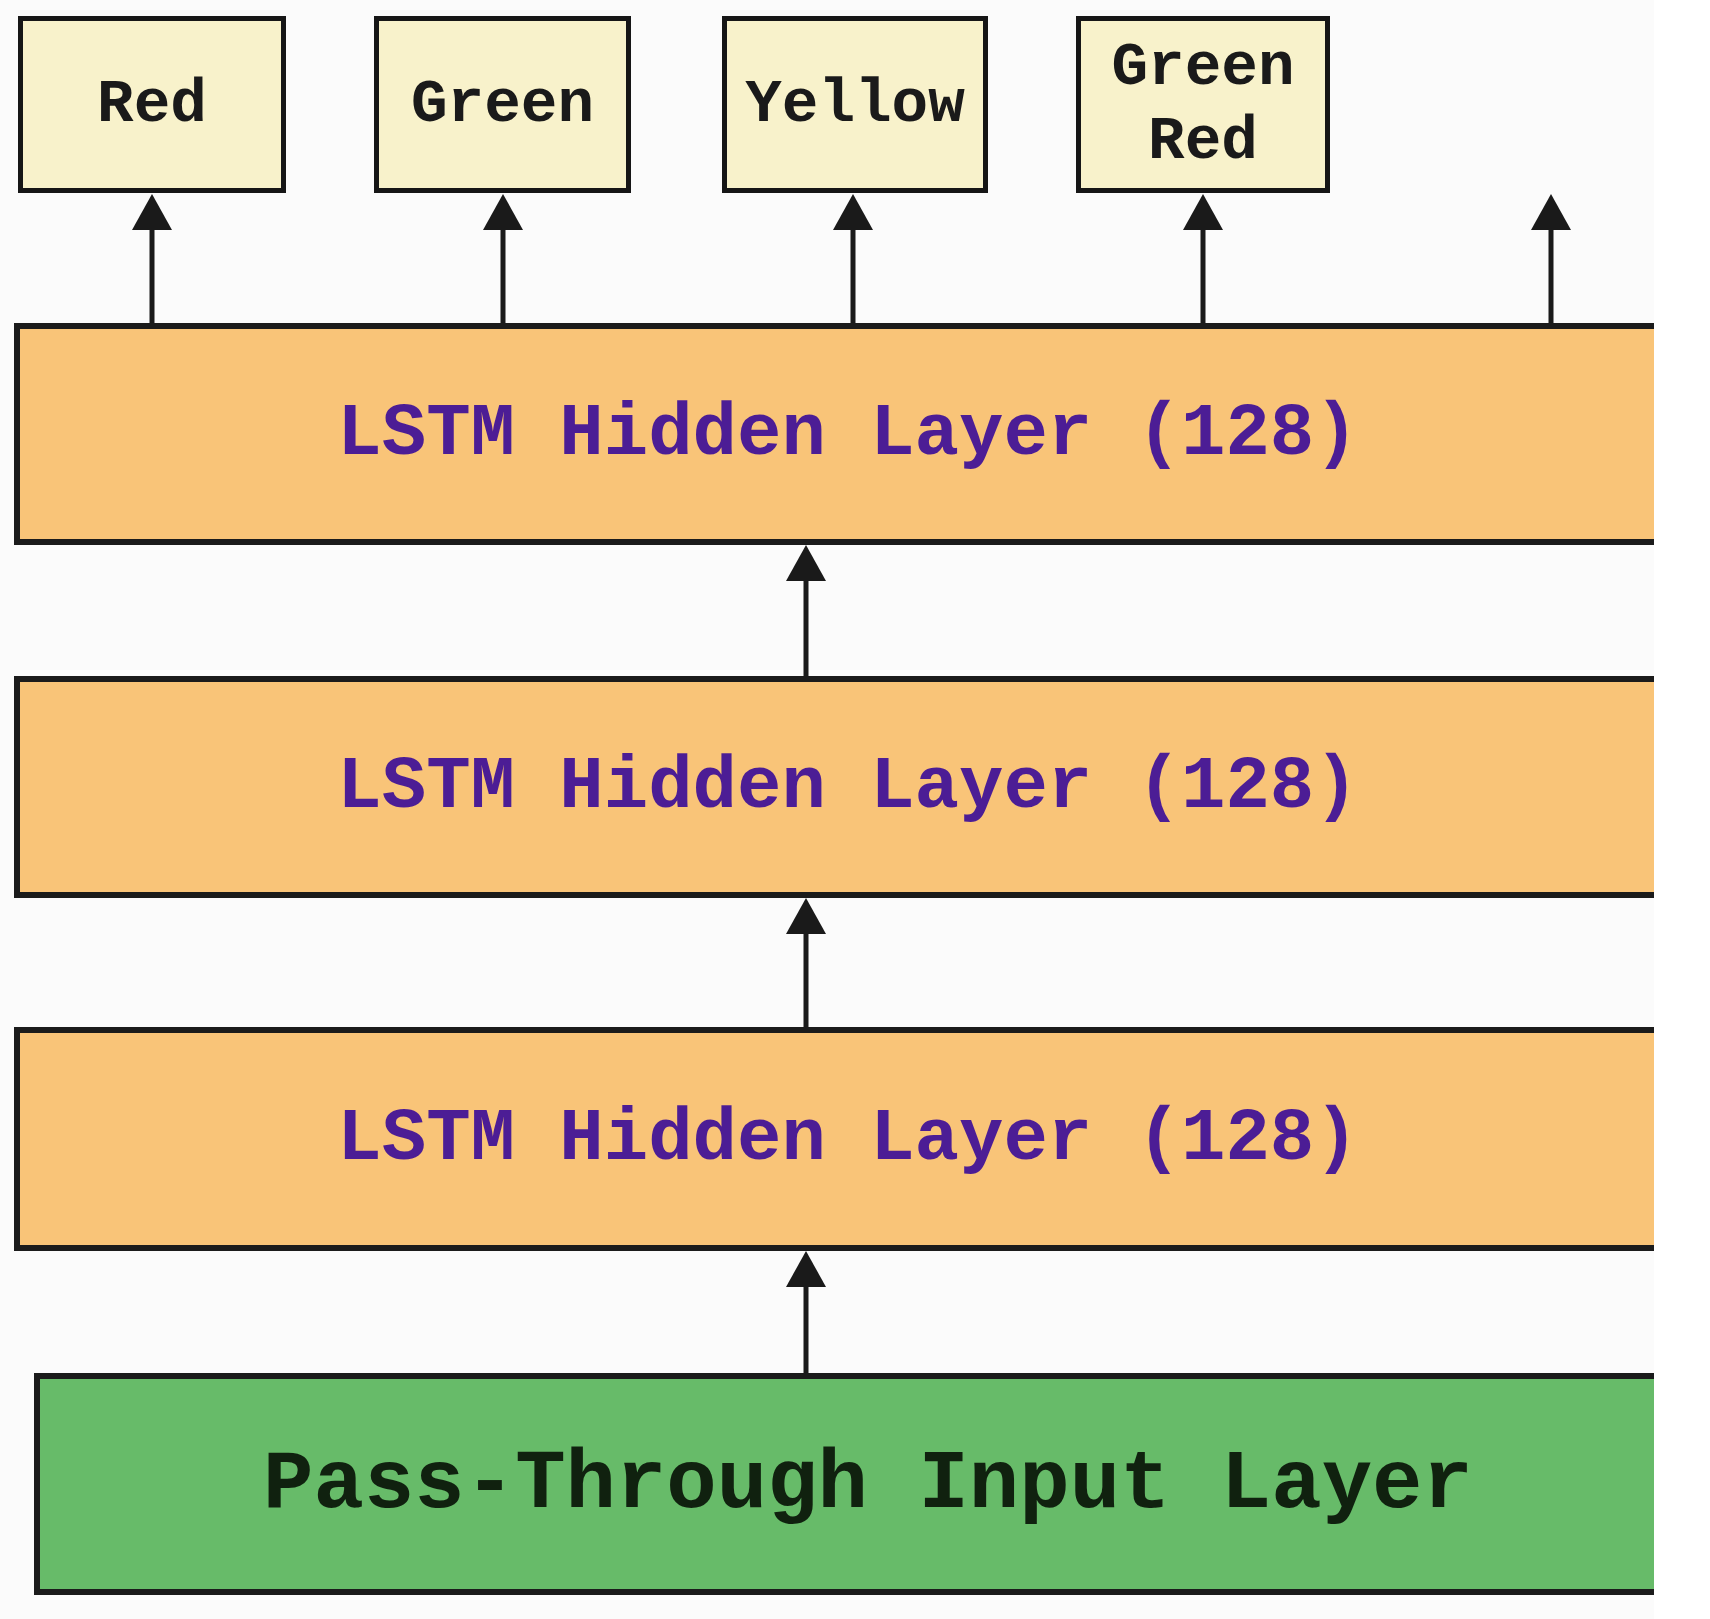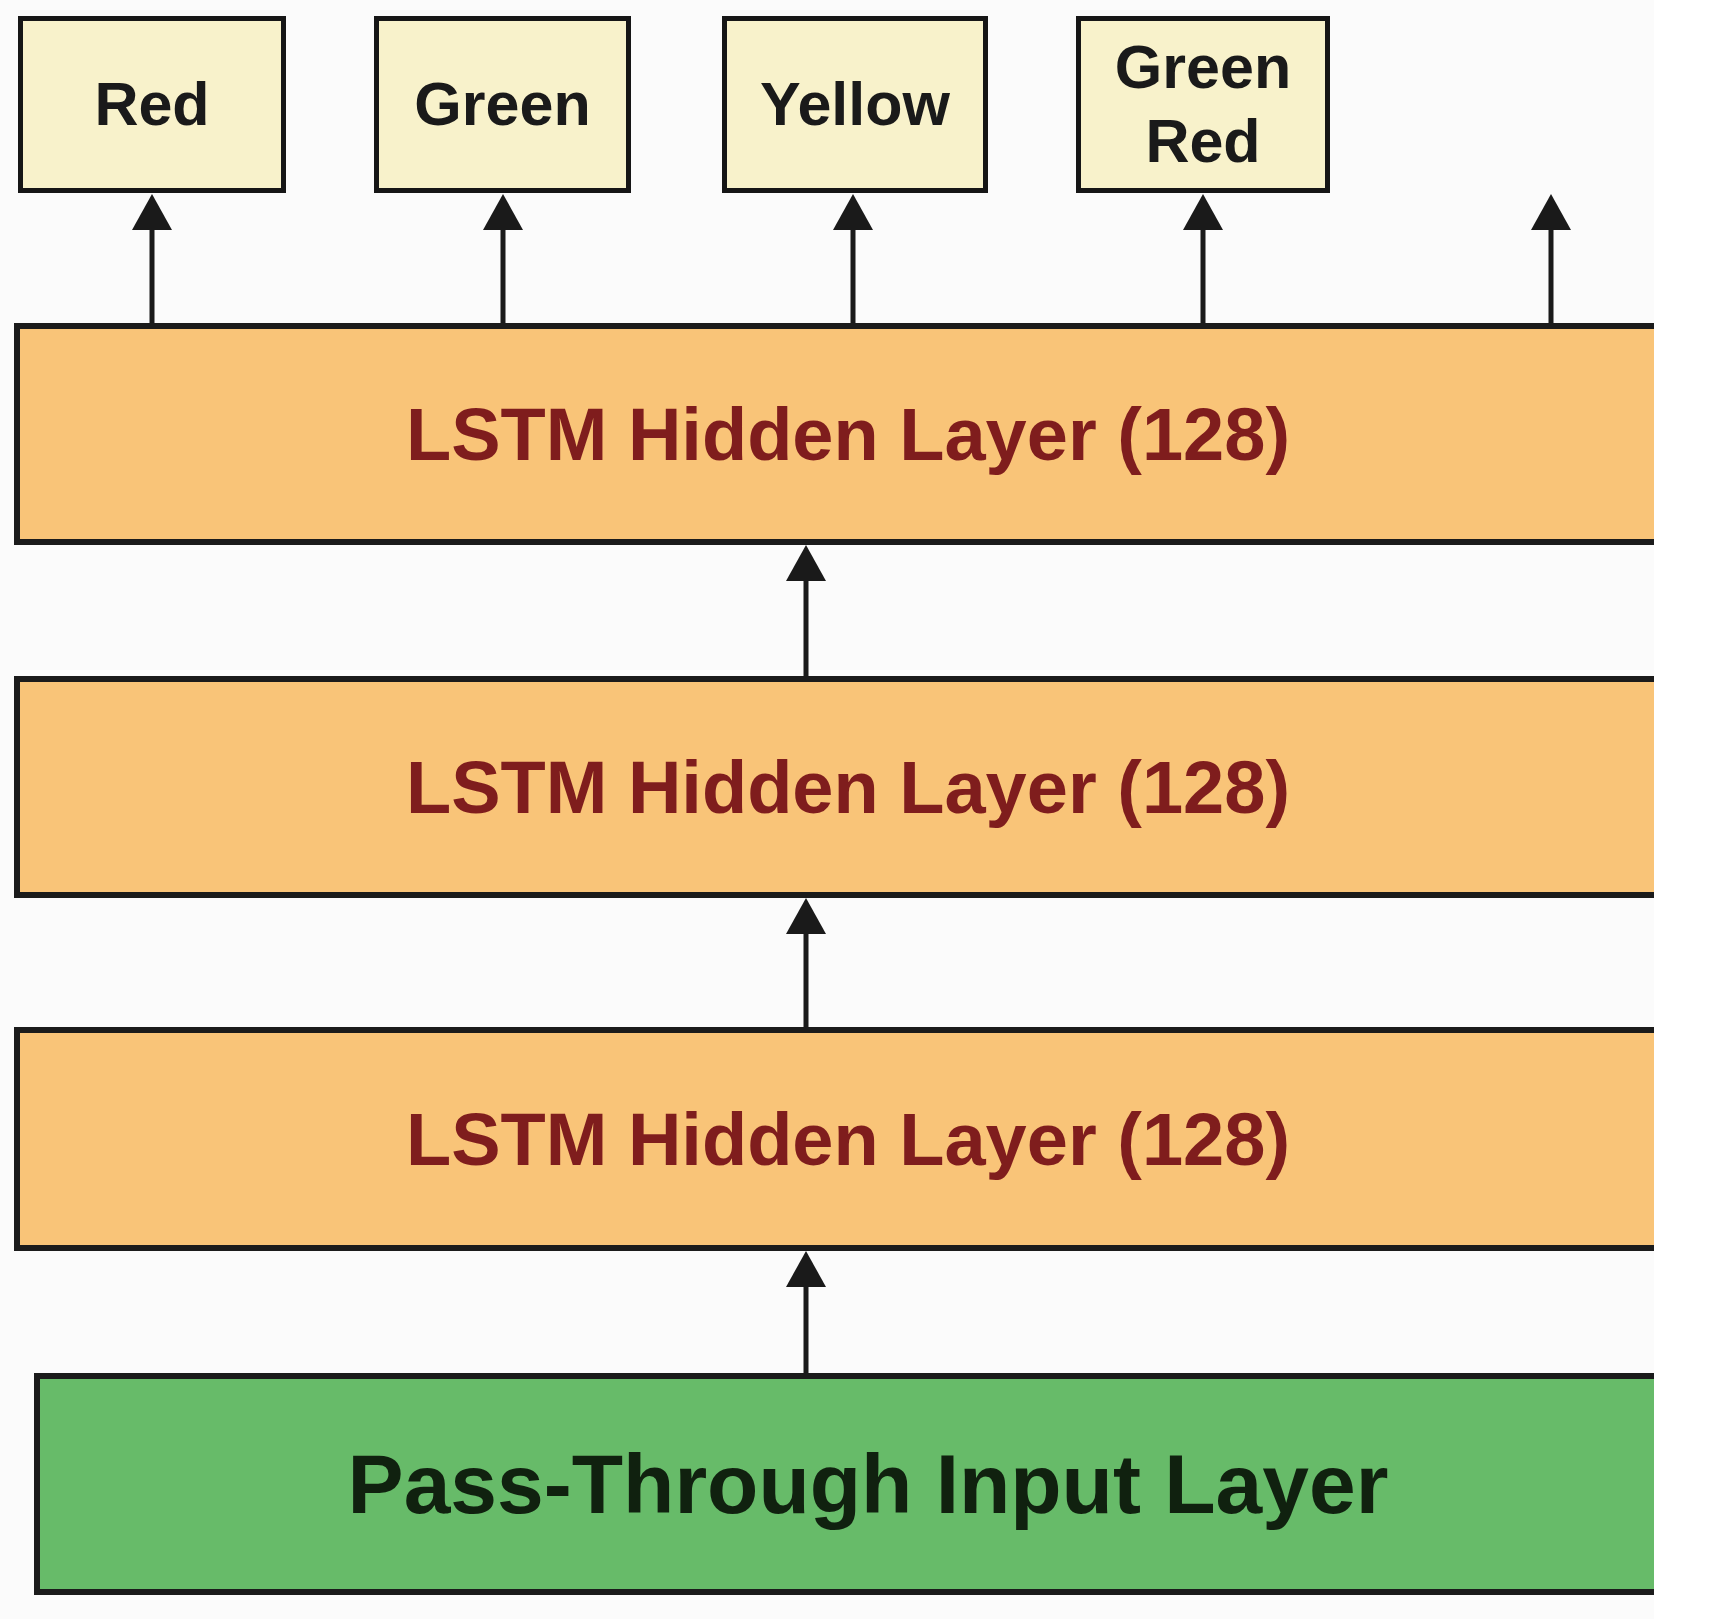--- a/index.html
+++ b/index.html
@@ -5,21 +5,21 @@
   html, body {
     margin: 0;
     padding: 0;
     background: #ffffff;
   }
   .canvas {
     position: relative;
     width: 1654px;
     height: 1619px;
     background: #fbfbfb;
-    font-family: Liberation Sans, sans-serif;
+    font-family: Liberation Mono, monospace;
     overflow: hidden;
   }
 
   
   .out-box {
     position: absolute;
     top: 16px;
     height: 177px;
     box-sizing: border-box;
     background: #f8f2cb;
@@ -40,21 +40,21 @@
     position: absolute;
     left: 14px;
     width: 1668px;
     box-sizing: border-box;
     border: 6px solid #1b1b1b;
     display: flex;
     align-items: center;
     justify-content: center;
     text-align: center;
     font-weight: 700;
-    color: #7f1d1d;
+    color: #4c1d95;
   }
   .layer.hidden-layer {
     background: #f9c478;
     font-size: 74px;
   }
   .layer.input-layer {
     background: #67bb69;
     font-size: 84px;
     color: #10210f;
   }

